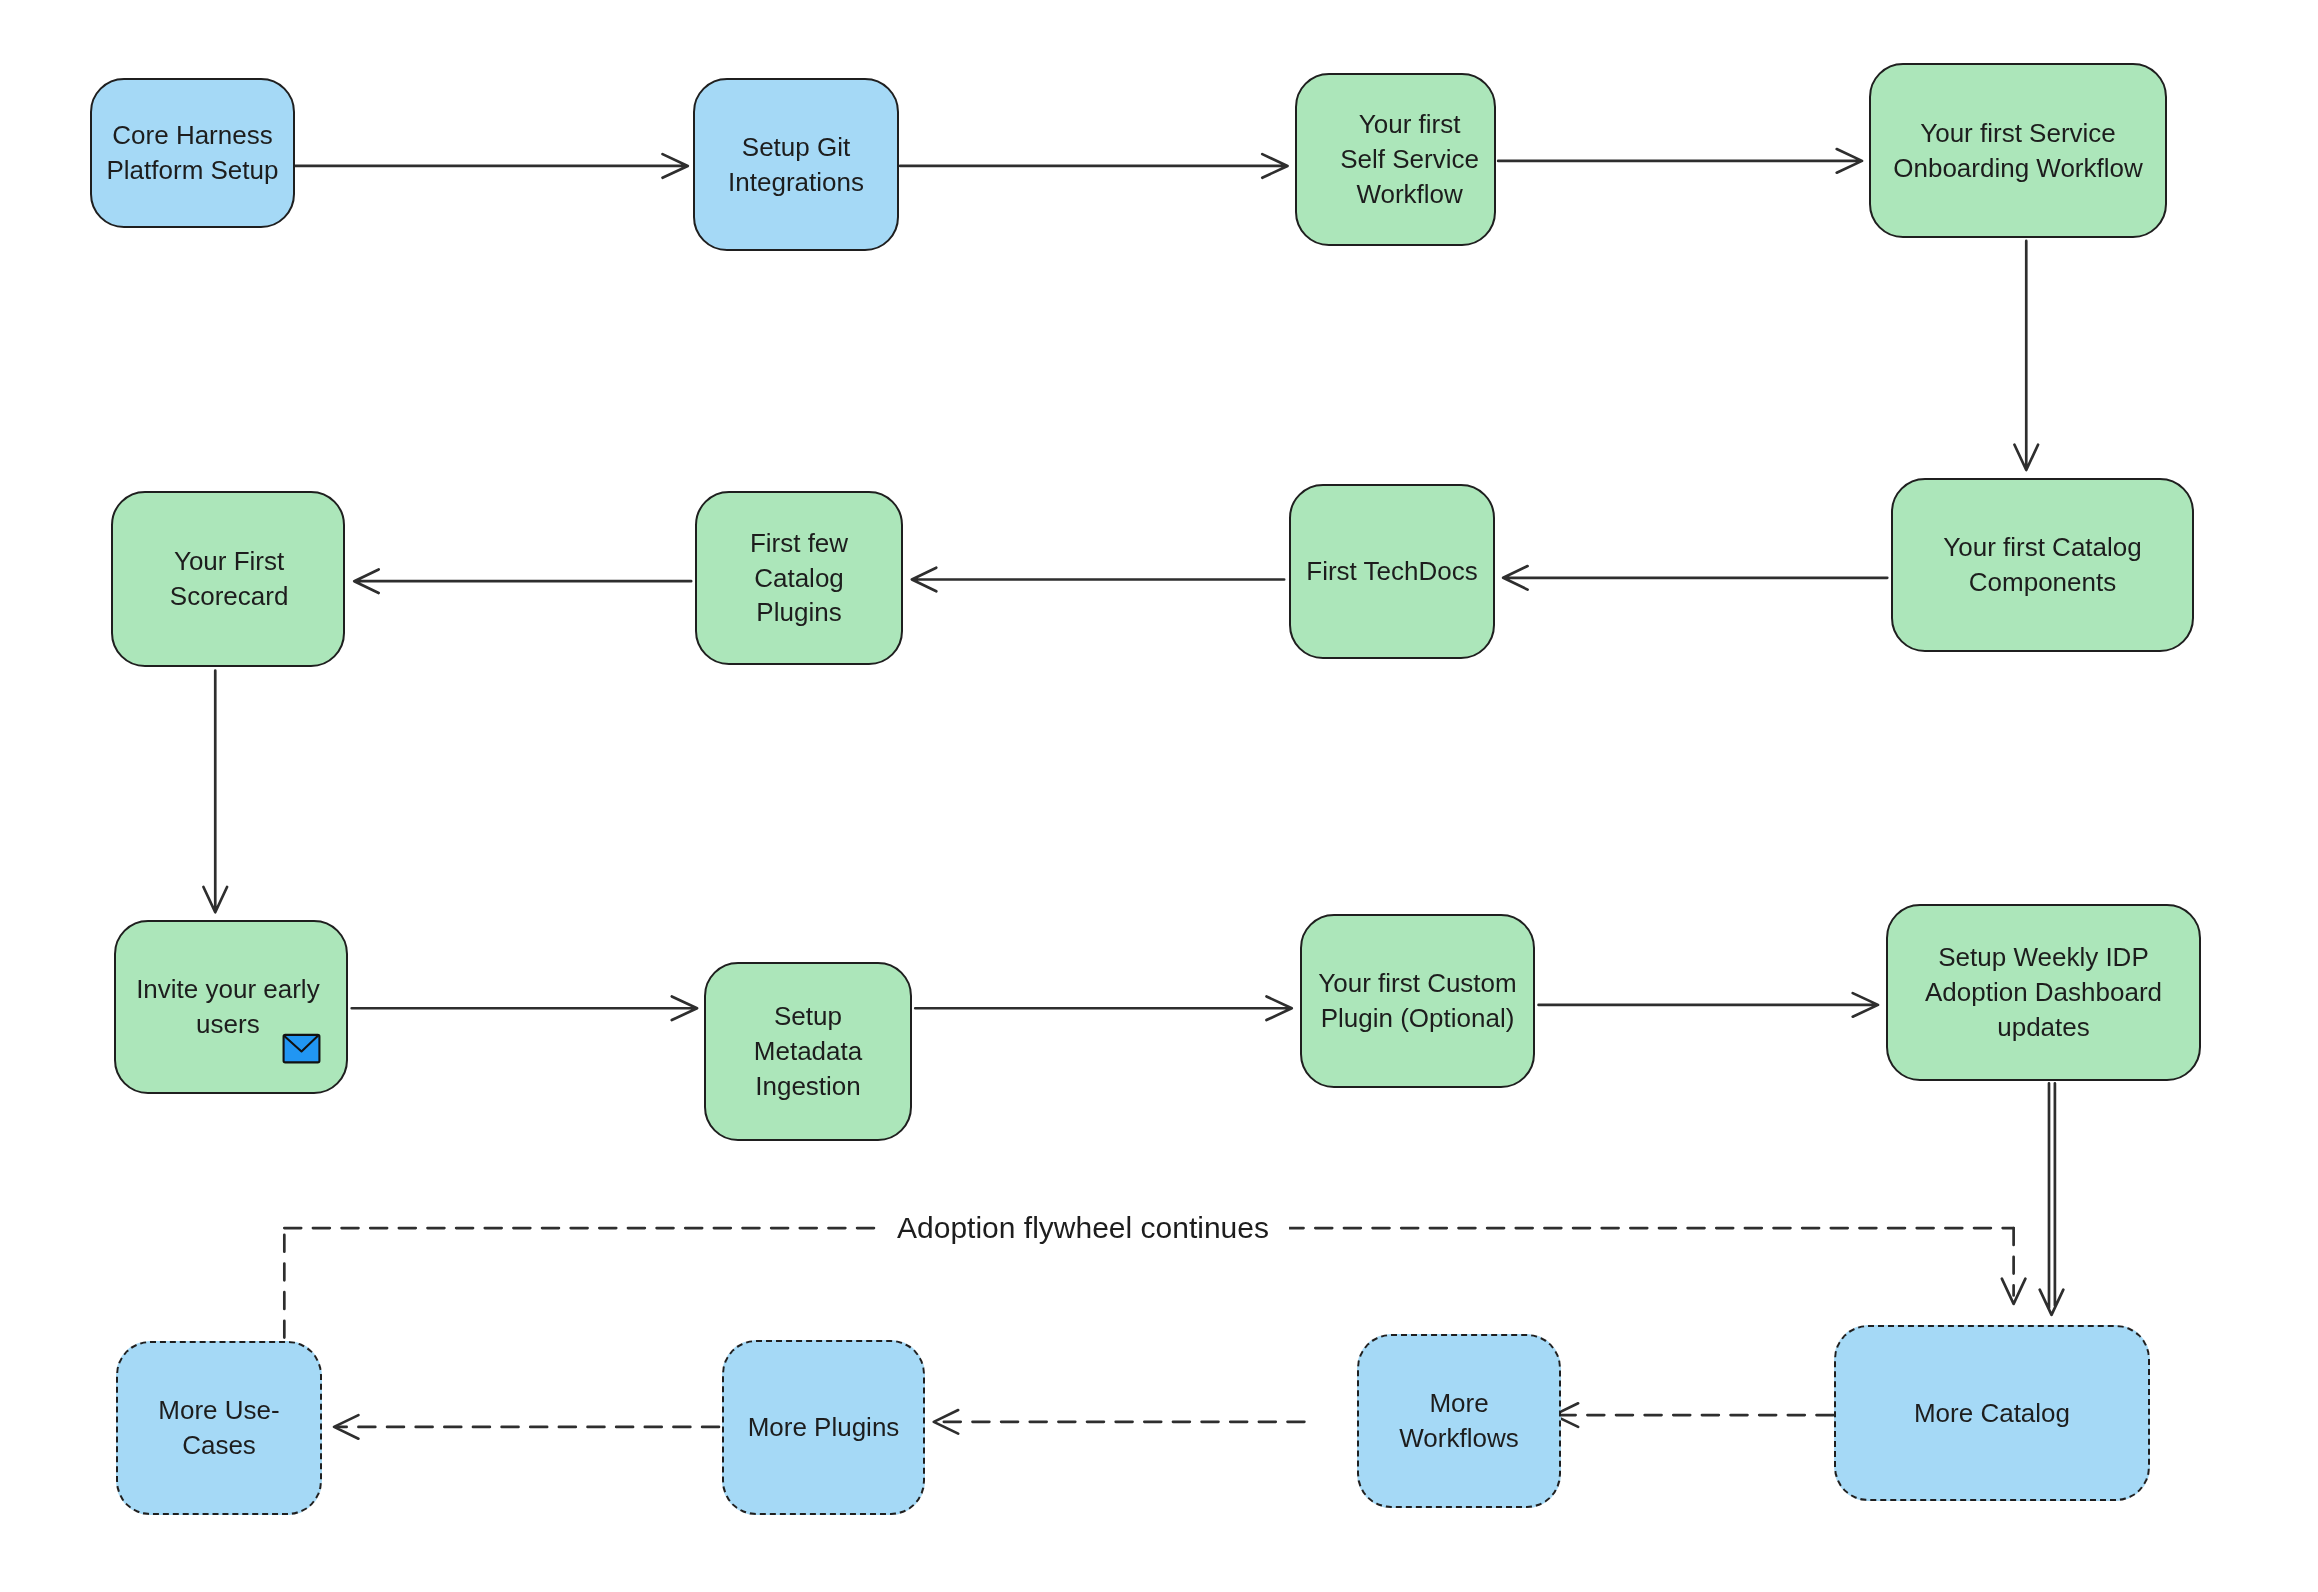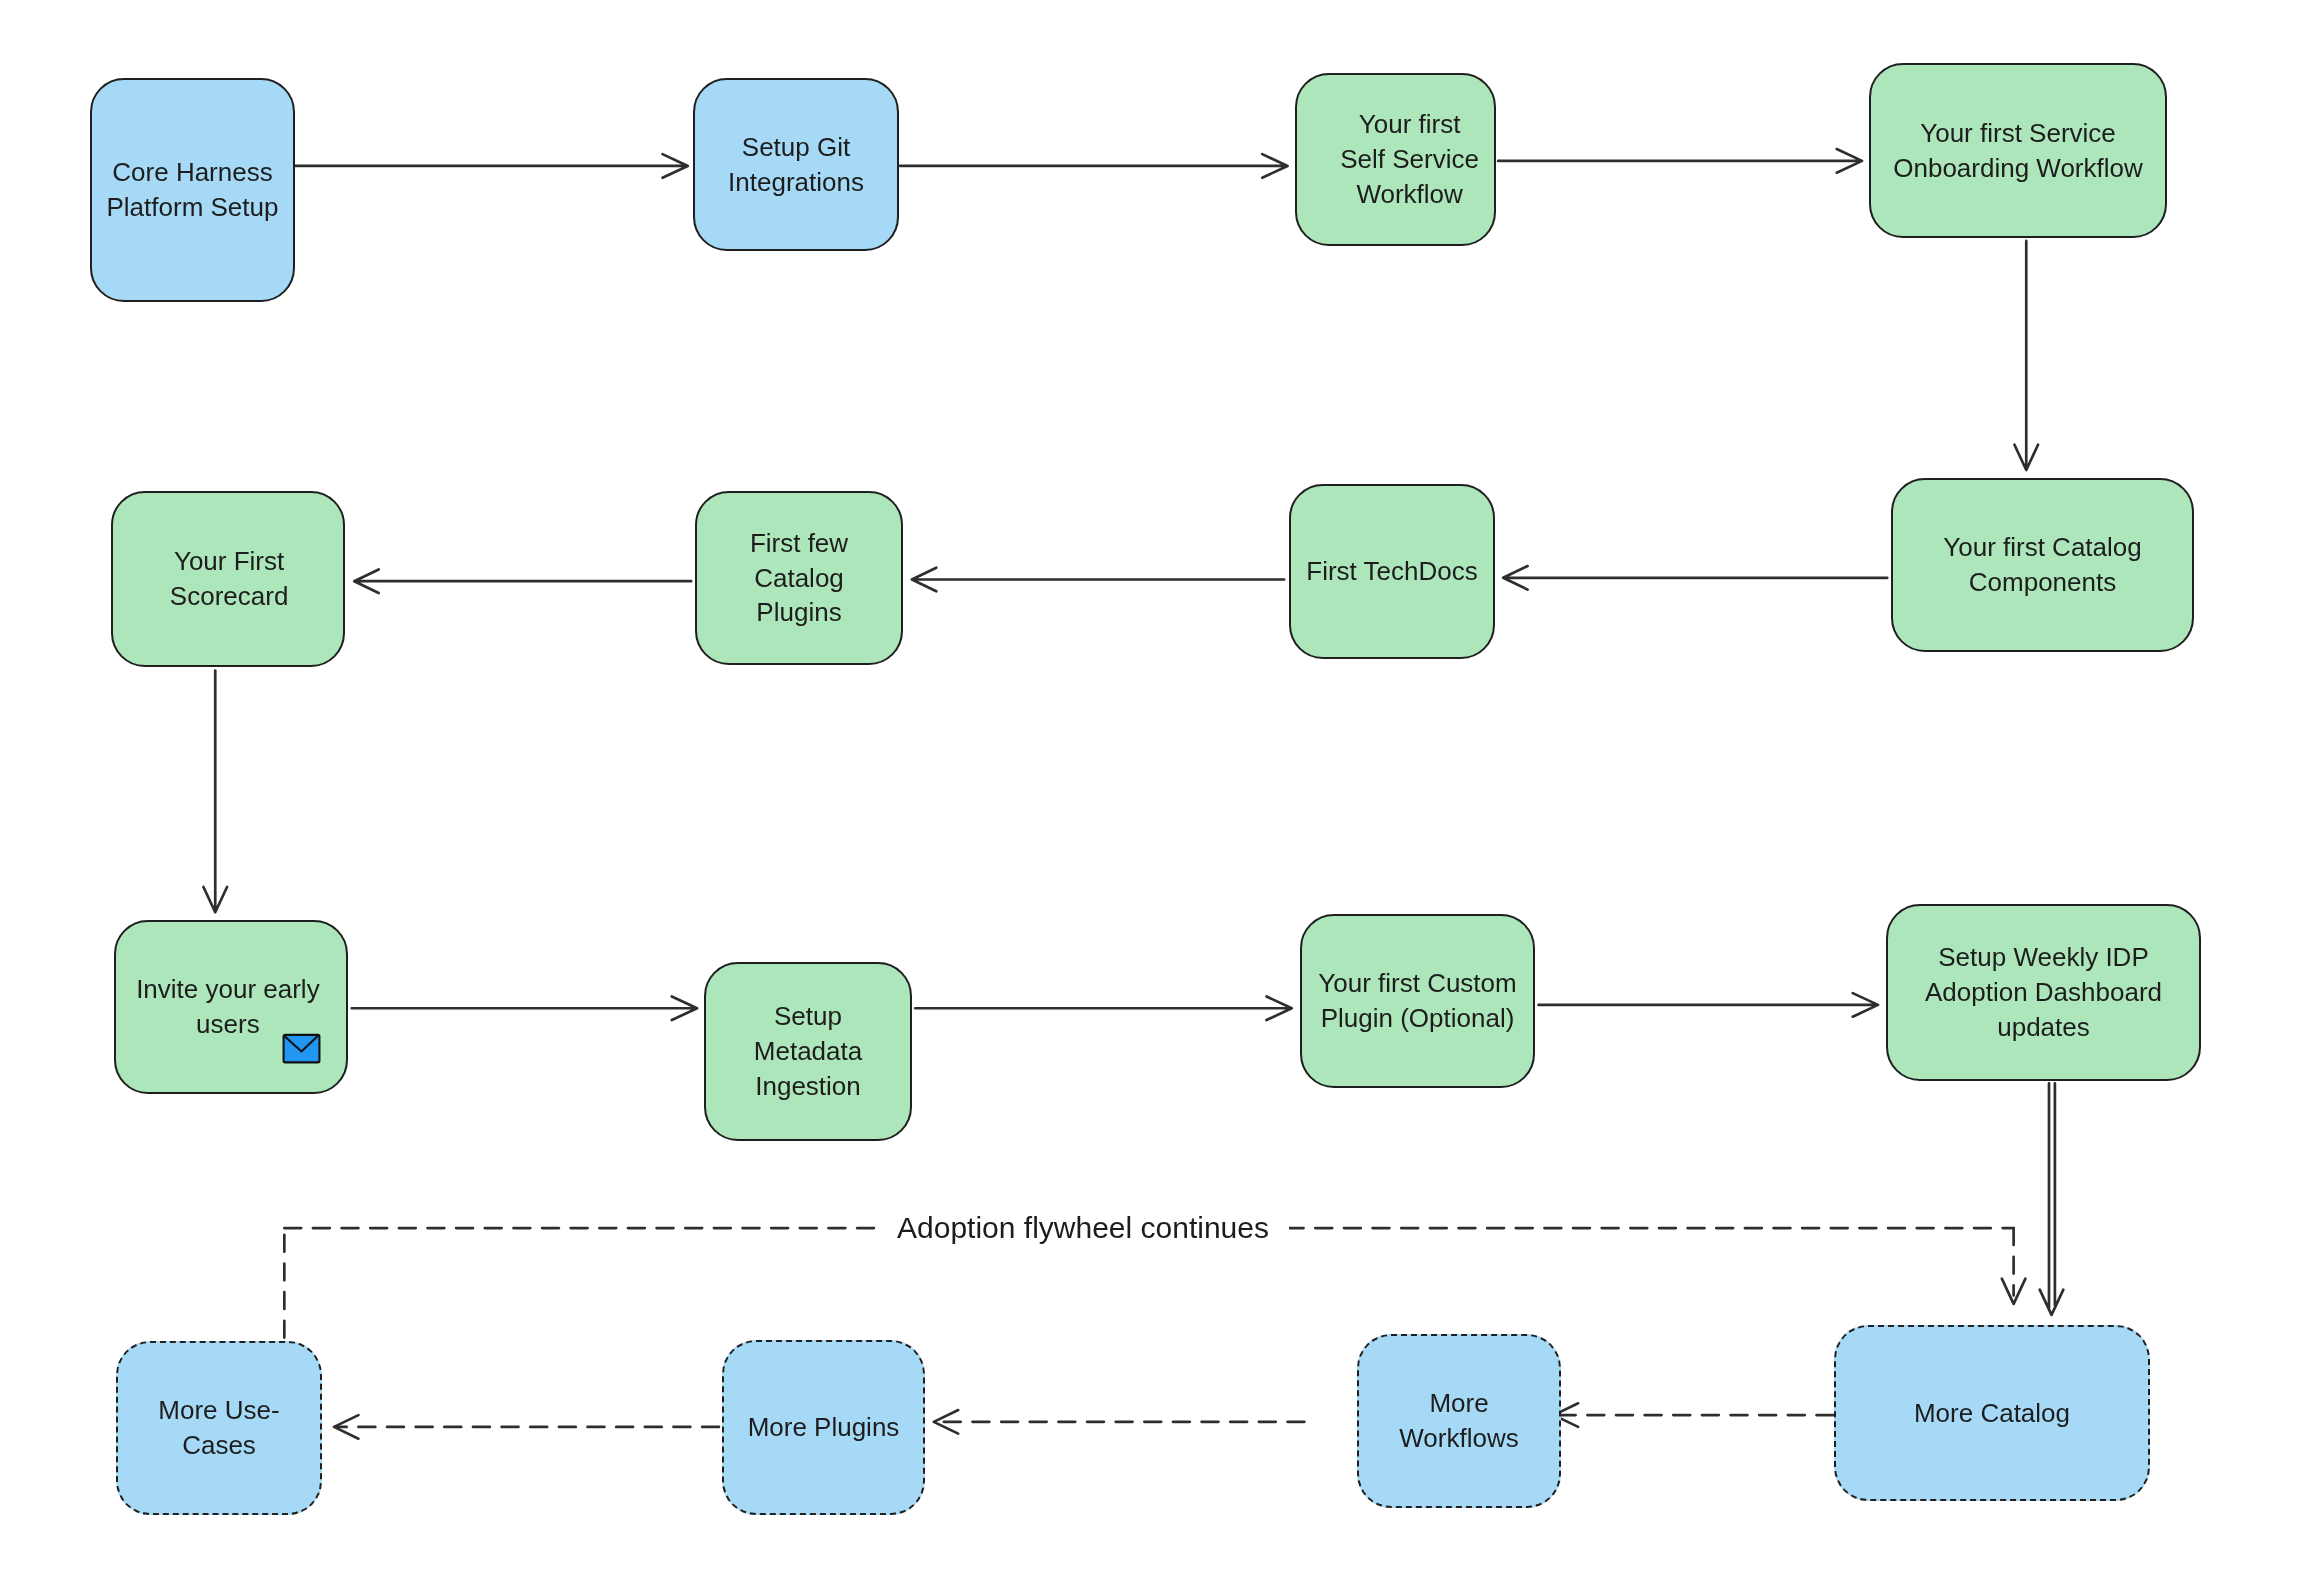--- a/index.html
+++ b/index.html
@@ -60,21 +60,21 @@
     <path d="M2376 1518 L2390 1548 L2404 1518"></path>
 
     <path class="dashedline" d="M2244 1680 H1848"></path>
     <path d="M1873 1666 L1844 1680 L1873 1694"></path>
     <path class="dashedline" d="M1548 1688 H1112"></path>
     <path d="M1137 1674 L1108 1688 L1137 1702"></path>
     <path class="dashedline" d="M853 1694 H400"></path>
     <path d="M425 1680 L396 1694 L425 1708"></path>
   </svg>
 
-  <div class="node blue" style="left:90px;top:78px;width:205px;height:224px;">
+  <div class="node blue" style="left:90px;top:78px;width:205px;height:150px;">
     <span>Core Harness Platform Setup</span>
   </div>
   <div class="node blue" style="left:693px;top:78px;width:206px;height:173px;">
     <span>Setup Git Integrations</span>
   </div>
   <div class="node green" style="left:1295px;top:73px;width:201px;height:173px;padding-left:40px;">
     <span>Your first Self Service Workflow</span>
   </div>
   <div class="node green" style="left:1869px;top:63px;width:298px;height:175px;">
     <span>Your first Service Onboarding Workflow</span>

